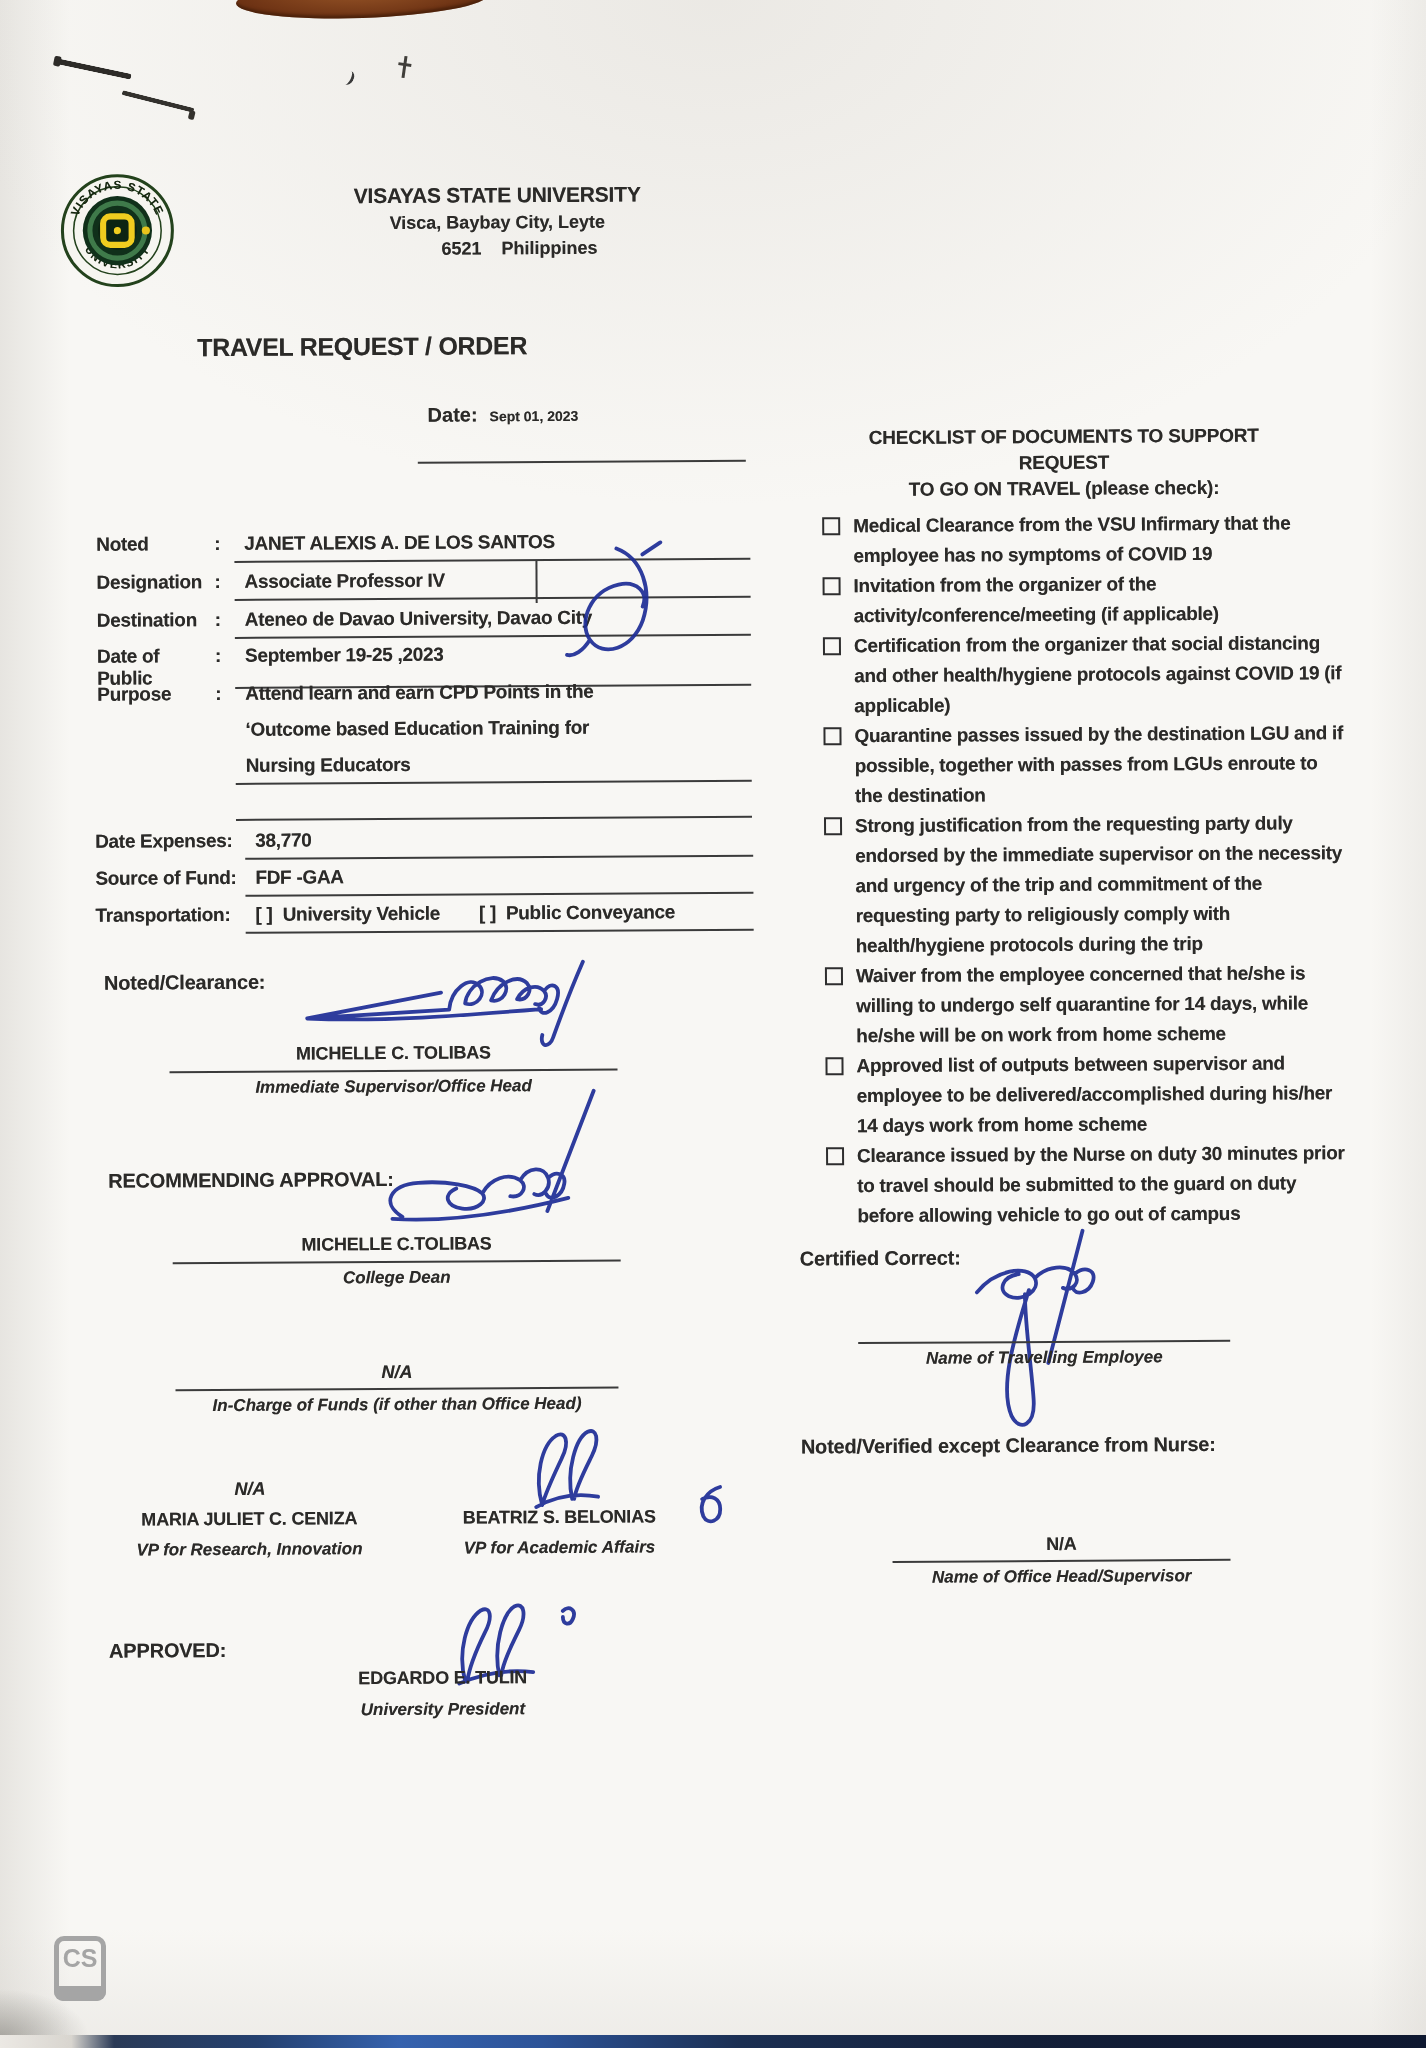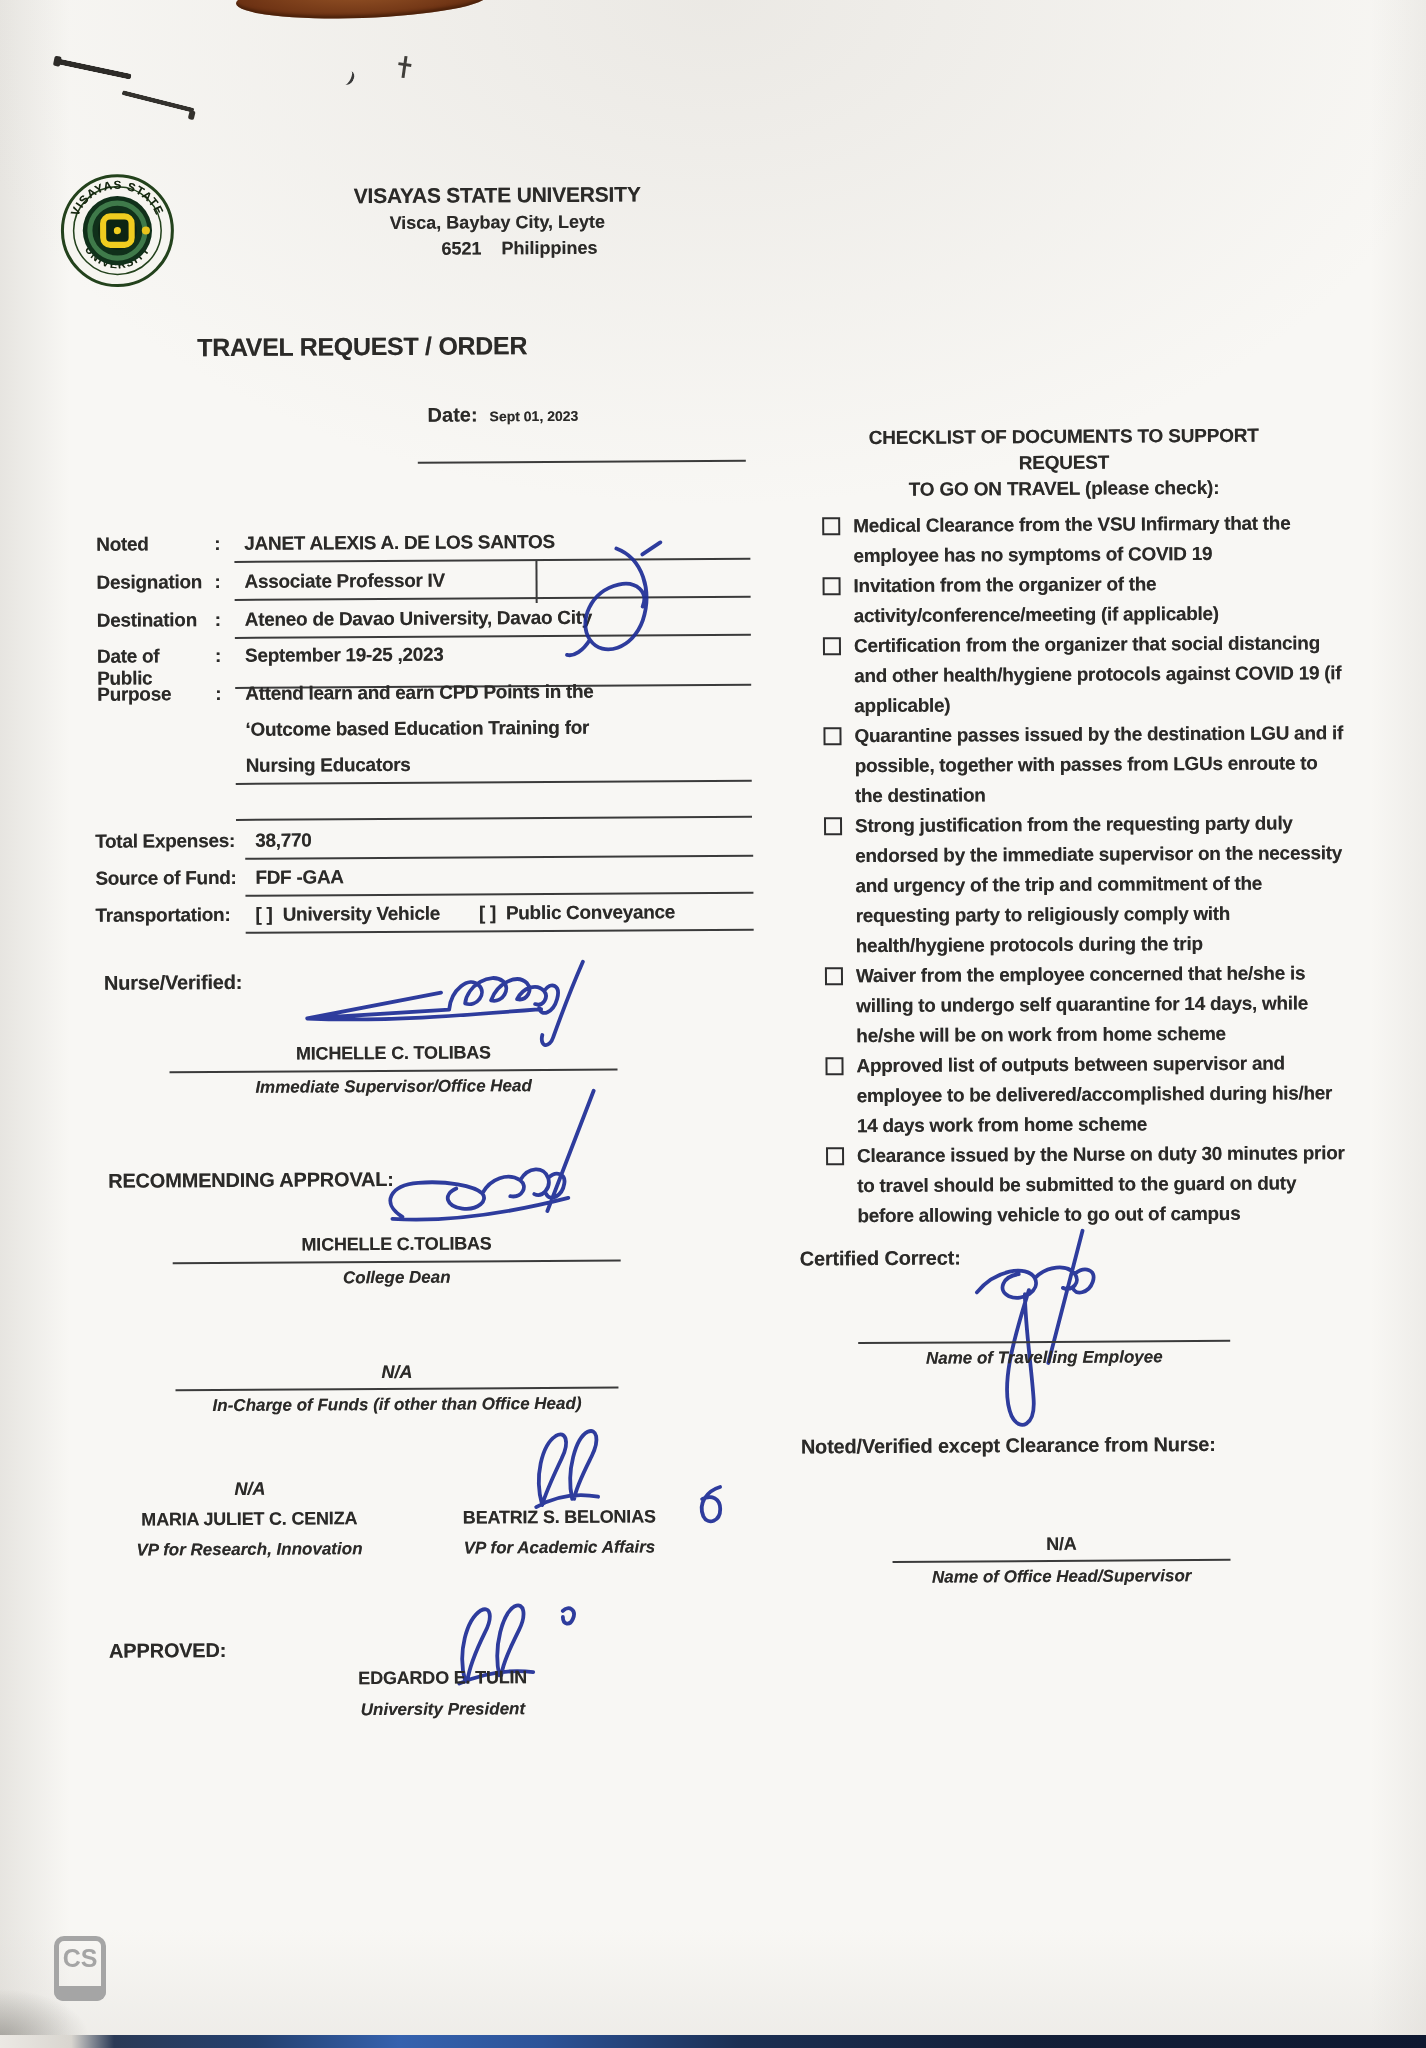--- a/index.html
+++ b/index.html
@@ -163,36 +163,36 @@
     </div>
     <div class="fcont" style="top:716px;">
       <span class="fval">‘Outcome based Education Training for</span>
     </div>
     <div class="fcont" style="top:752px;">
       <span class="fval u">Nursing Educators</span>
     </div>
     <div class="rule" style="left:236px; top:816px; width:516px;"></div>
 
     <div class="frow frow2" style="left:95px; top:827px;">
-      <span class="flabel2">Total Expenses:</span>
+      <span class="flabel2">Date Expenses:</span>
       <span class="fval u">38,770</span>
     </div>
     <div class="frow frow2" style="left:95px; top:864px;">
       <span class="flabel2">Source of Fund:</span>
       <span class="fval u">FDF -GAA</span>
     </div>
     <div class="frow frow2" style="left:95px; top:901px;">
       <span class="flabel2">Transportation:</span>
       <span class="fval u">
         <span class="tbox">[ ]</span><span>University Vehicle</span>
         <span class="tgap tbox">[ ]</span><span>Public Conveyance</span>
       </span>
     </div>
 
-    <div class="shead" style="left:103px; top:968px;">Nurse/Verified:</div>
+    <div class="shead" style="left:103px; top:968px;">Noted/Clearance:</div>
     <svg class="sig" style="left:300px; top:958px;" width="310" height="95" viewBox="0 0 310 95">
       <path d="M140,33 L6,58 L148,50 M148,50 C150,30 168,16 178,26 C186,34 176,48 164,44 C166,26 190,12 202,22 C210,29 202,44 190,41 C196,24 216,14 226,24 C232,31 226,42 216,40 C222,28 236,24 243,32 C248,38 242,48 234,45 M243,32 C250,22 260,26 256,40 C252,54 240,58 238,49 M282,3 C270,30 260,56 252,78 C248,90 238,88 241,76 M6,58 C80,62 160,56 240,50"></path>
     </svg>
     <div class="sname" style="left:168px; top:1041px; width:448px;">MICHELLE C. TOLIBAS</div>
     <div class="rule" style="left:168px; top:1068px; width:448px;"></div>
     <div class="srole" style="left:168px; top:1075px; width:448px;">Immediate Supervisor/Office Head</div>
 
     <div class="shead" style="left:106px; top:1166px;">RECOMMENDING APPROVAL:</div>
     <svg class="sig" style="left:330px; top:1085px;" width="280" height="170" viewBox="0 0 280 170">
       <path d="M262,5 L215,125 M70,130 C48,116 58,98 86,96 C114,94 142,99 150,107 C156,114 146,124 130,122 C114,120 110,108 124,102 M150,107 C158,92 176,86 188,94 C196,100 190,112 178,110 M188,94 C196,80 212,80 216,92 C219,102 210,112 202,108 M216,92 C224,84 234,88 232,98 C230,110 218,116 214,108 M60,132 C120,136 180,126 236,112"></path>

